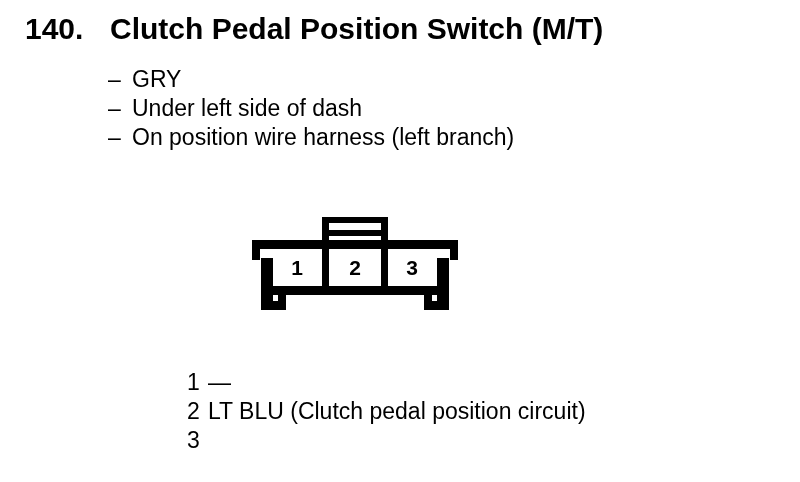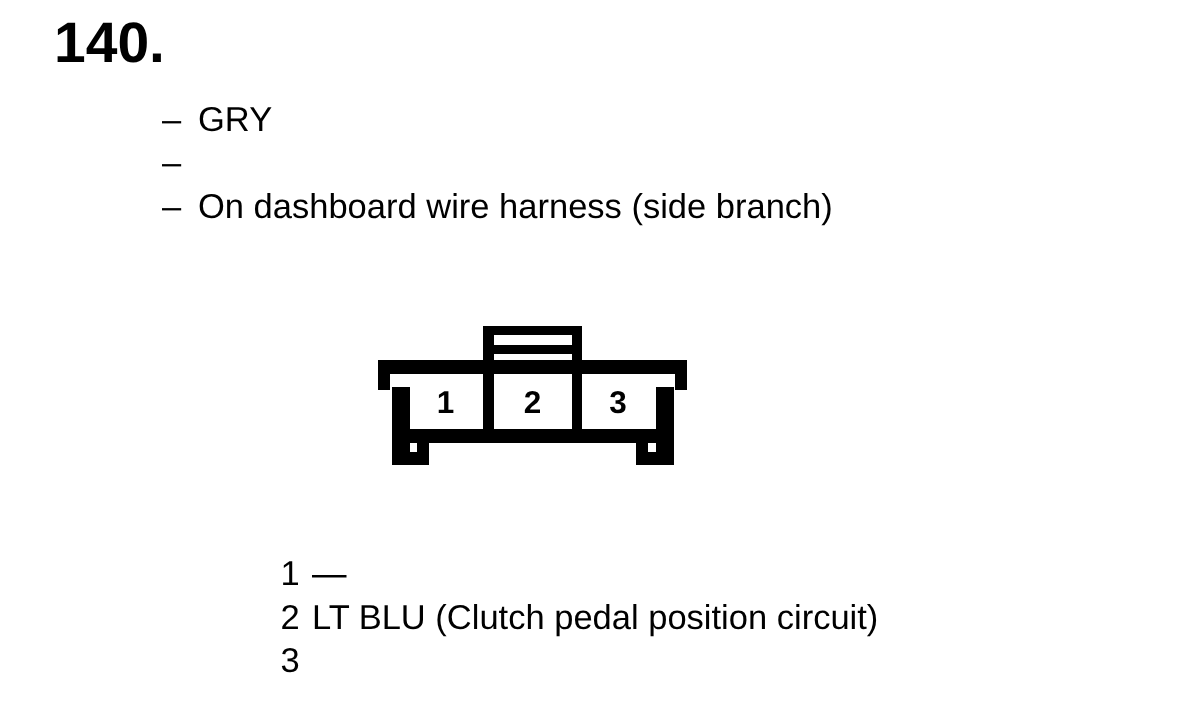--- a/index.html
+++ b/index.html
@@ -5,24 +5,24 @@
   html, body { margin: 0; padding: 0; }
   body {
     width: 800px; height: 482px;
     background: #ffffff;
     color: #000000;
     font-family: "Liberation Sans", sans-serif;
     position: relative;
     overflow: hidden;
   }
   .title {
-    position: absolute; left: 36px; top: 9px;
+    position: absolute; left: 25px; top: 9px;
     display: flex;
     font-weight: bold;
-    font-size: 38px;
+    font-size: 30px;
     line-height: 40px;
     white-space: nowrap;
   }
   .title-num { width: 85px; flex: none; }
 
   .details {
     position: absolute; left: 108px; top: 65px;
     font-size: 23px; line-height: 29px;
   }
   .detail-row { display: flex; white-space: nowrap; }
@@ -43,33 +43,35 @@
     font-size: 23px; line-height: 29px;
   }
   .legend-row { display: flex; white-space: nowrap; }
   .legend-pin { width: 21px; flex: none; }
 </style>
 </head>
 <body>
 
 <div class="title">
   <span class="title-num">140.</span>
+  <span class="title-text">Clutch Pedal Position Switch (M/T)</span>
 </div>
 
 <div class="details">
   <div class="detail-row">
     <span class="detail-dash">–</span>
     <span>GRY</span>
   </div>
   <div class="detail-row">
     <span class="detail-dash">–</span>
+    <span>Under left side of dash</span>
   </div>
   <div class="detail-row">
     <span class="detail-dash">–</span>
-    <span>On dashboard wire harness (side branch)</span>
+    <span>On position wire harness (left branch)</span>
   </div>
 </div>
 
 <svg class="connector" viewBox="0 0 210 100" xmlns="http://www.w3.org/2000/svg" shape-rendering="crispEdges">
 
   <rect x="72" y="3" width="66" height="6"></rect>
   <rect x="72" y="16" width="66" height="6"></rect>
   <rect x="72" y="3" width="7" height="23"></rect>
   <rect x="131" y="3" width="7" height="23"></rect>
 

